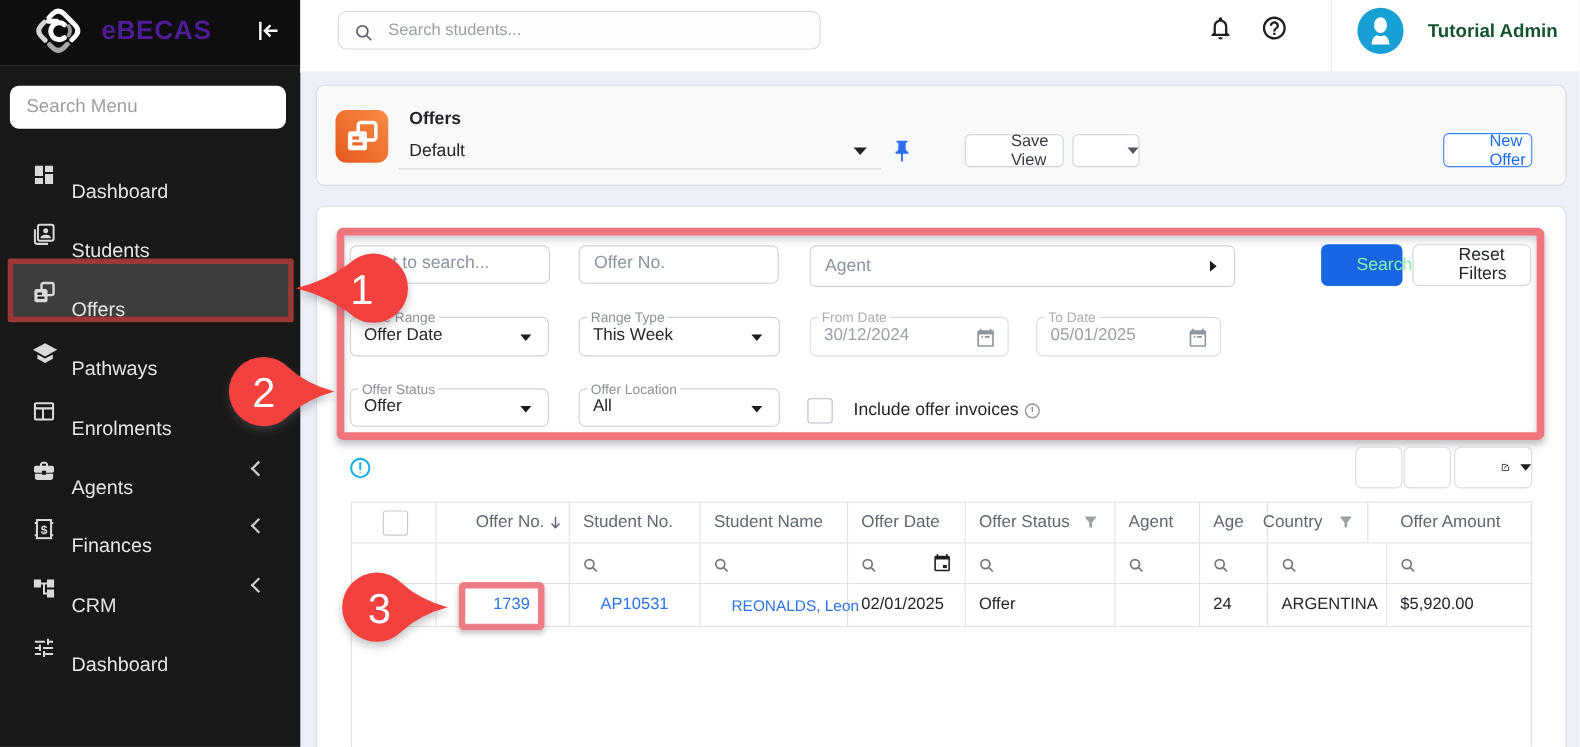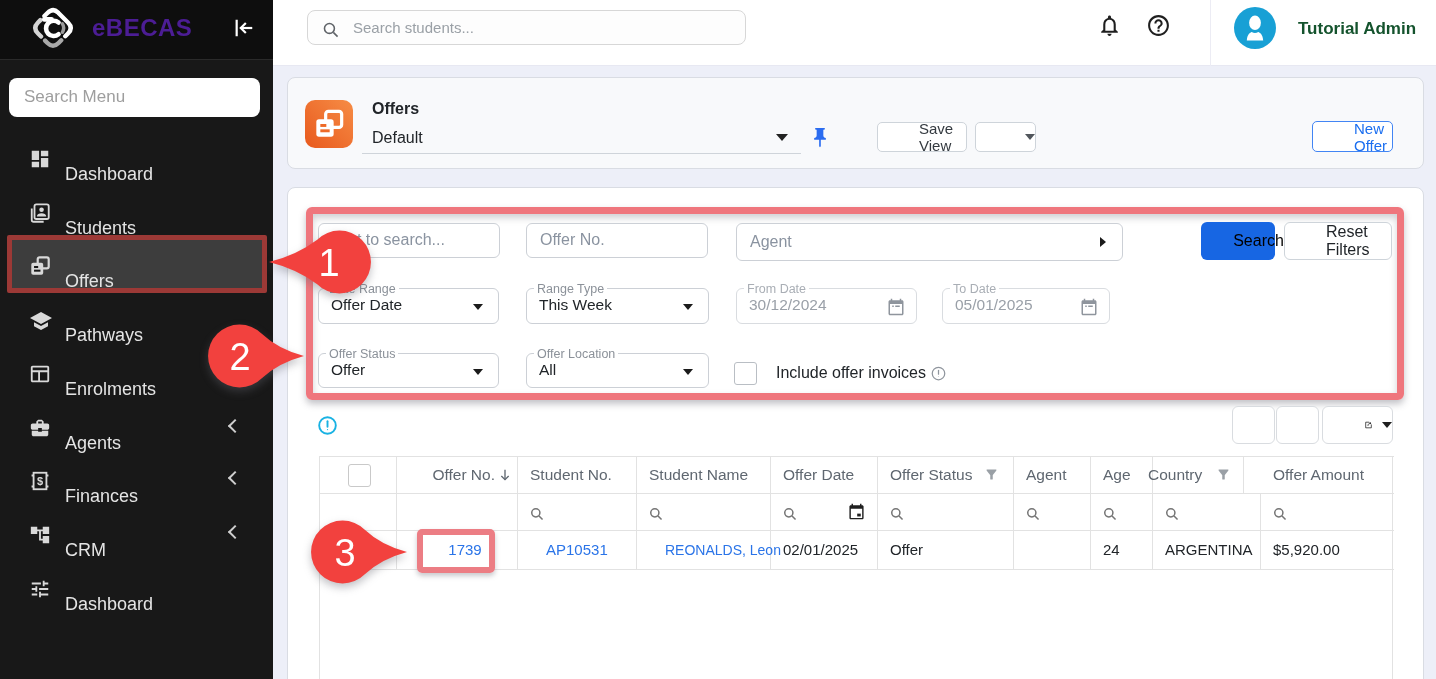--- a/index.html
+++ b/index.html
@@ -211,21 +211,21 @@
   <div class="fld" style="left:318px;top:223px;width:182px;height:35px">
       <span class="ph">Text to search...</span>
     </div>
   <div class="fld" style="left:526px;top:223px;width:182px;height:35px">
       <span class="ph">Offer No.</span>
     </div>
   <div class="fld" style="left:736px;top:223px;width:387px;height:38px">
       <span class="ph" style="top:9px">Agent</span>
     <div style="position:absolute;right:16px;top:13px;width:0;height:0;border-top:5.5px solid transparent;border-bottom:5.5px solid transparent;border-left:6.5px solid #1b1b1b"></div>
   </div>
-  <div class="btn" id="searchbtn" style="left:1201px;top:222px;width:74px;height:38px;background:#1766e3;border:none;color:#000000;font-size:16px;border-radius:6px">Search</div>
+  <div class="btn" id="searchbtn" style="left:1201px;top:222px;width:74px;height:38px;background:#1766e3;border:none;color:#86efac;font-size:16px;border-radius:6px">Search</div>
   <div class="btn" id="resetbtn" style="left:1284px;top:222px;width:108px;height:38px;font-size:16px;color:#212529;border-radius:6px">Reset Filters</div>
 
   <div class="fld" style="left:318px;top:288px;width:181px;height:36px">
     <span class="val" style="top:7px">Offer Date</span>
     <span class="fcaret" style="right:15px;top:15px"></span>
   </div>
   <span class="flabel" style="left:326px;top:282px">Date Range</span>
   <div class="fld" style="left:526px;top:288px;width:183px;height:36px">
     <span class="val" style="top:7px">This Week</span>
     <span class="fcaret" style="right:15px;top:15px"></span>

